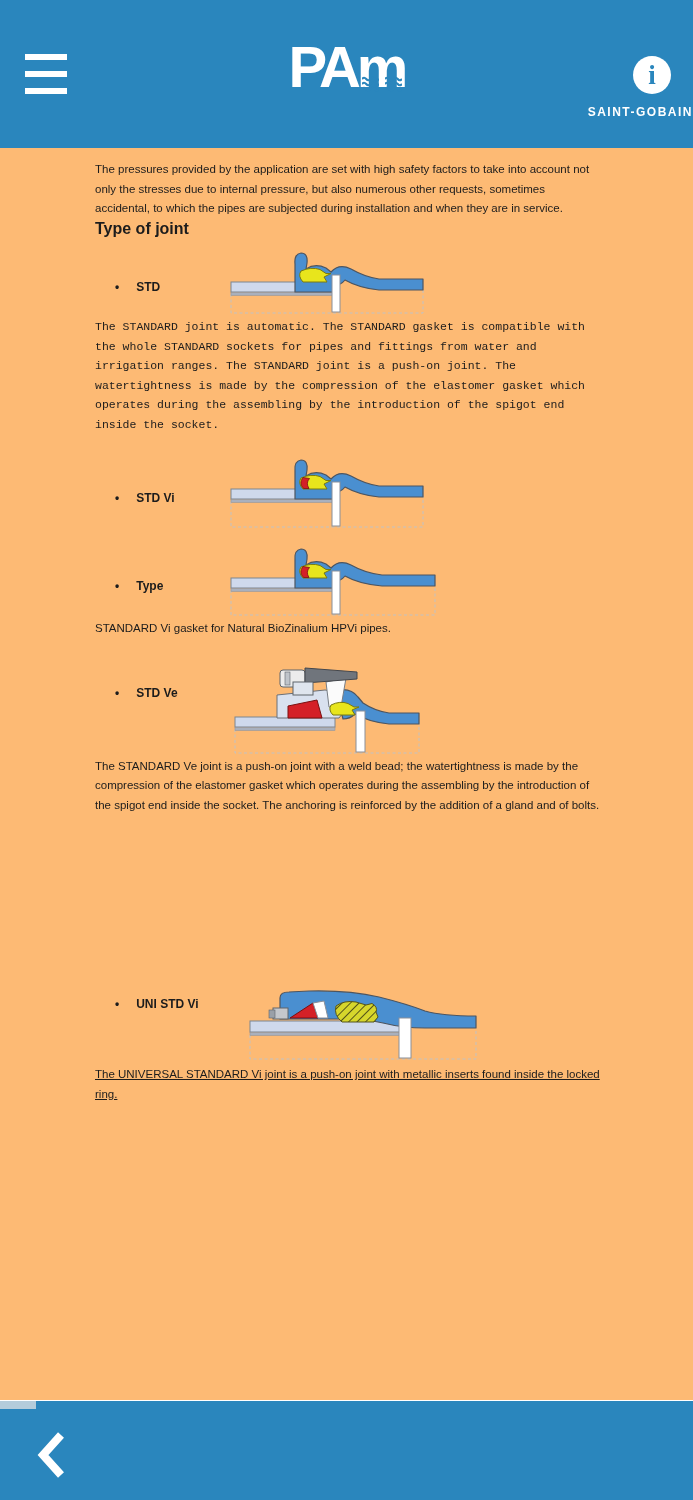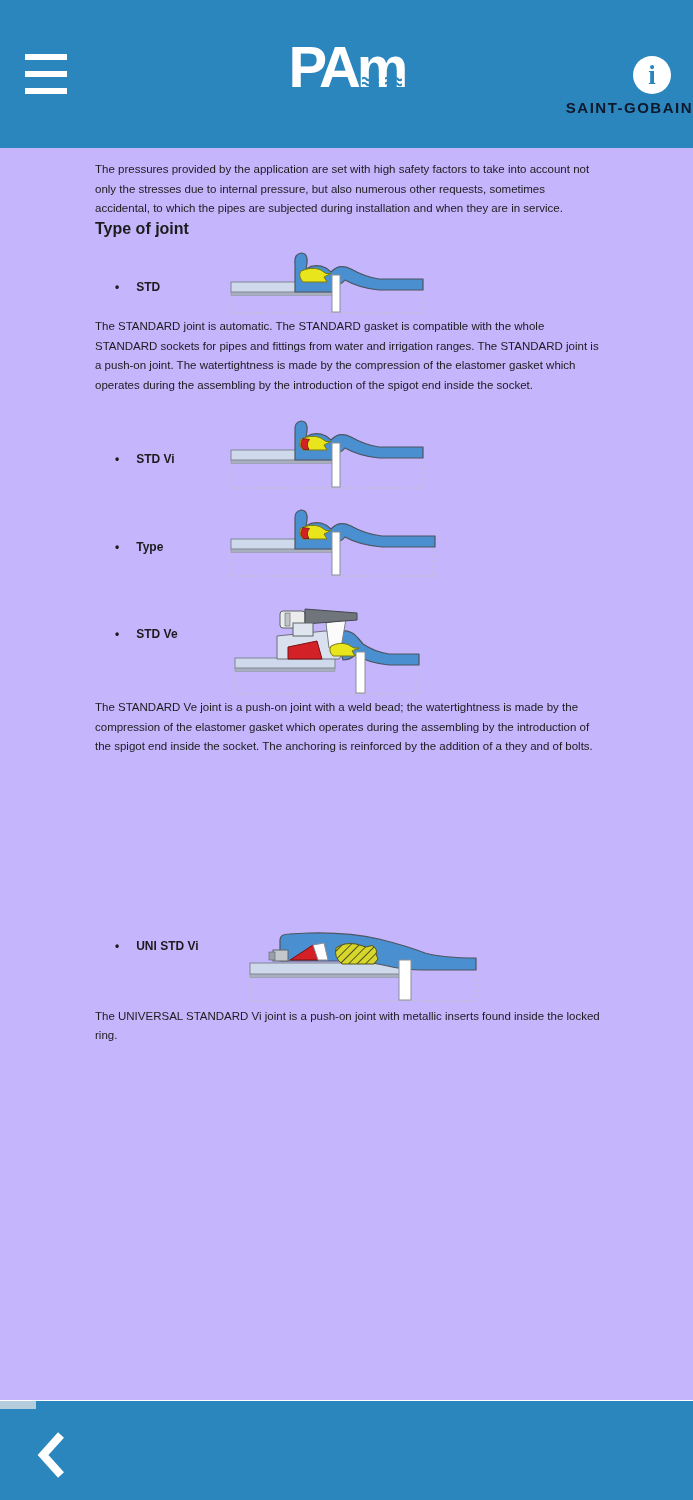--- a/index.html
+++ b/index.html
@@ -28,57 +28,57 @@
     display:flex; flex-direction:column; align-items:center;
   }
   .logo-main-wrap { position:relative; line-height:1; }
   .logo-main {
     font-size:58px; font-weight:700; color:#ffffff;
     letter-spacing:-4px; line-height:1;
   }
   .logo-waves { position:absolute; bottom:4px; right:2px; display:flex; gap:6px; }
   .logo-waves svg { display:block; }
   .logo-sub {
-    color:#0f172a; font-size:15px; font-weight:700;
-    letter-spacing:1.5px; margin-top:3px; align-self:flex-end;
+    color:#ffffff; font-size:12px; font-weight:700;
+    letter-spacing:1.5px; margin-top:9px; align-self:flex-end;
   }
   .info-btn {
     position:absolute; right:22px; top:56px; width:38px; height:38px;
     background:#ffffff; border:none; border-radius:50%;
     color:#2a86bd; font-family:"Liberation Serif", serif;
     font-size:27px; font-weight:700; line-height:38px; text-align:center;
     cursor:pointer;
   }
   
   .doc {
     position:absolute; top:148px; left:0; width:693px; height:1252px;
-    background:#c4b5fd; padding:12px 92px 0 95px;
+    background:#fdba74; padding:12px 92px 0 95px;
     font-size:11.5px; line-height:19.5px; color:#1c1c1c;
   }
   .doc p { margin:0; }
   .section-heading { font-weight:700; margin-top:41px; font-size:16px; }
   .joint-row { display:flex; align-items:flex-start; padding-left:20px; }
   .joint-label {
     width:112px; flex:0 0 112px; font-weight:700; font-size:12px;
     display:flex; gap:17px;
   }
   .bullet { font-size:12px; }
   .diagram { flex:0 0 auto; }
   .diagram svg { display:block; }
   
   .row-std    { margin-top:13px; }  .row-std    .joint-label { padding-top:27px; }
   .row-stdvi  { margin-top:24px; }  .row-stdvi  .joint-label { padding-top:31px; }
   .row-hpvi   { margin-top:16px; }  .row-hpvi   .joint-label { padding-top:30px; }
   .row-stdve  { margin-top:26px; }  .row-stdve  .joint-label { padding-top:19px; }
   .row-uni    { margin-top:0;    }  .row-uni    .joint-label { padding-top:8px; width:132px; flex-basis:132px; }
-  .desc-std   { margin-top:27px; }
+  .desc-std   { margin-top:27px;font-family:Liberation Mono, monospace; }
   .desc-stdvi { margin-top:27px; }
   .desc-hpvi  { margin-top:21px; }
   .desc-stdve { margin-top:19px; }
-  .desc-uni   { margin-top:23px; }
+  .desc-uni   { margin-top:23px;text-decoration:underline; }
   .big-gap { height:172px; }
   
   .app-footer {
     position:absolute; left:0; top:1401px; width:693px; height:99px;
     background:#2a86bd;
   }
   .scrollbar-thumb {
     position:absolute; left:0; top:0; width:36px; height:8px;
     background:#ccd8e1; opacity:.85;
   }
@@ -175,20 +175,21 @@
         <path d="M4,43 L4,68 L208,68 L208,31" fill="none" stroke="#c2c2c2" stroke-width="1" stroke-dasharray="3,2.5"></path>
         <rect x="4" y="31" width="104" height="10" fill="#cfd9ec" stroke="#7d8590"></rect>
         <rect x="4" y="41.5" width="104" height="3" fill="#a9b0bd" stroke="#8a8f99" stroke-width="0.5"></rect>
         <path d="M68,41 L68,13 Q67,3 74,2 Q81,2 80,12 L79,18 Q88,12 99,17 L104,21 Q112,12 124,18 Q138,26 155,28 L208,28 L208,39 L155,39 Q132,37 118,29 Q114,34 108,34 L108,41 Z" fill="#4a8fd0" stroke="#4d5560" stroke-width="1.2" stroke-linejoin="round"></path>
         <rect x="105" y="24" width="8" height="43" fill="#ffffff" stroke="#8a8f99"></rect>
         <path d="M74,20 Q84,15.5 93,18.5 L99,22.5 L104,22.5 L97,26 L100,31 L76,31 Q70.5,25 74,20 Z" fill="#e8e51c" stroke="#7a7a10"></path>
         <path d="M76,19.5 Q71.5,25 76.5,30.5 L82,30.5 Q78.5,25 82.5,20.5 Z" fill="#d42027" stroke="#7a1010" stroke-width="0.8"></path>
       </svg>
     </span>
   </div>
+  <p class="desc-hpvi">STANDARD Vi gasket for Natural BioZinalium HPVi pipes.</p>
 
   <div class="joint-row row-stdve">
     <span class="joint-label">
       <span class="bullet">•</span>
       <span>STD Ve</span>
     </span>
     <span class="diagram">
       <svg width="200" height="92" viewBox="0 0 200 92">
         <path d="M8,64 L8,88 L192,88 L192,52" fill="none" stroke="#c2c2c2" stroke-width="1" stroke-dasharray="3,2.5"></path>
         <rect x="8" y="52" width="100" height="10" fill="#cfd9ec" stroke="#7d8590"></rect>
@@ -205,21 +206,21 @@
 
         <path d="M104,40 Q113,35.5 121,38.5 L127,42 L132,42 L125,45 L128,50 L106,50 Q101,45 104,40 Z" fill="#e8e51c" stroke="#7a7a10"></path>
 
         <rect x="53" y="5" width="25" height="17" rx="3" fill="#ececec" stroke="#5e646b"></rect>
         <rect x="58" y="7" width="5" height="13" fill="#bfc4ca" stroke="#5e646b" stroke-width="0.6"></rect>
         <path d="M78,3 L130,7 L130,14 L78,18 Z" fill="#70757c" stroke="#43474d"></path>
         <rect x="66" y="17" width="20" height="13" fill="#dfe5ee" stroke="#5e646b"></rect>
       </svg>
     </span>
   </div>
-  <p class="desc-stdve">The STANDARD Ve joint is a push-on joint with a weld bead; the watertightness is made by the compression of the elastomer gasket which operates during the assembling by the introduction of the spigot end inside the socket. The anchoring is reinforced by the addition of a they and of bolts.</p>
+  <p class="desc-stdve">The STANDARD Ve joint is a push-on joint with a weld bead; the watertightness is made by the compression of the elastomer gasket which operates during the assembling by the introduction of the spigot end inside the socket. The anchoring is reinforced by the addition of a gland and of bolts.</p>
 
   <div class="big-gap"></div>
 
   <div class="joint-row row-uni">
     <span class="joint-label">
       <span class="bullet">•</span>
       <span>UNI STD Vi</span>
     </span>
     <span class="diagram">
       <svg width="232" height="78" viewBox="0 0 232 78">

